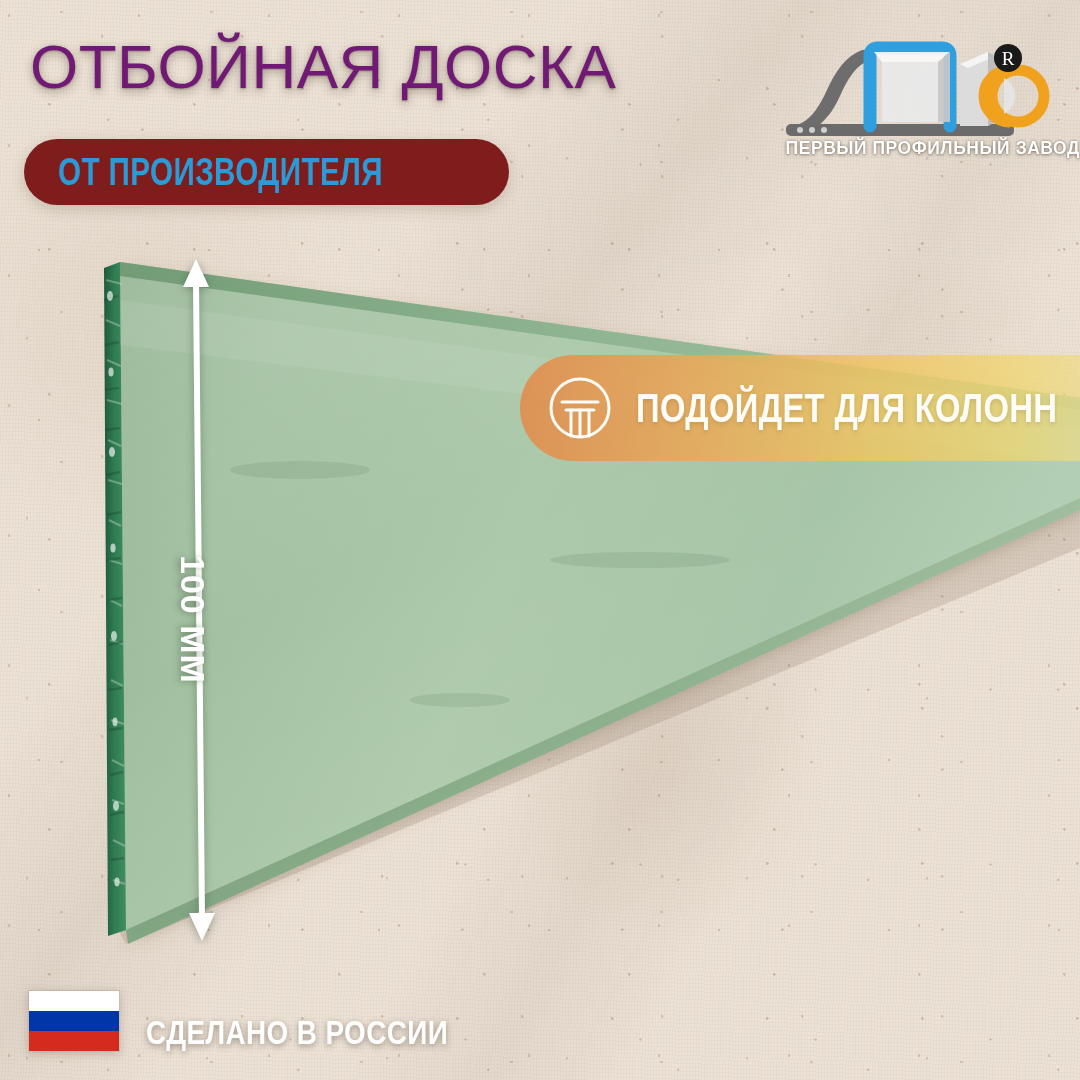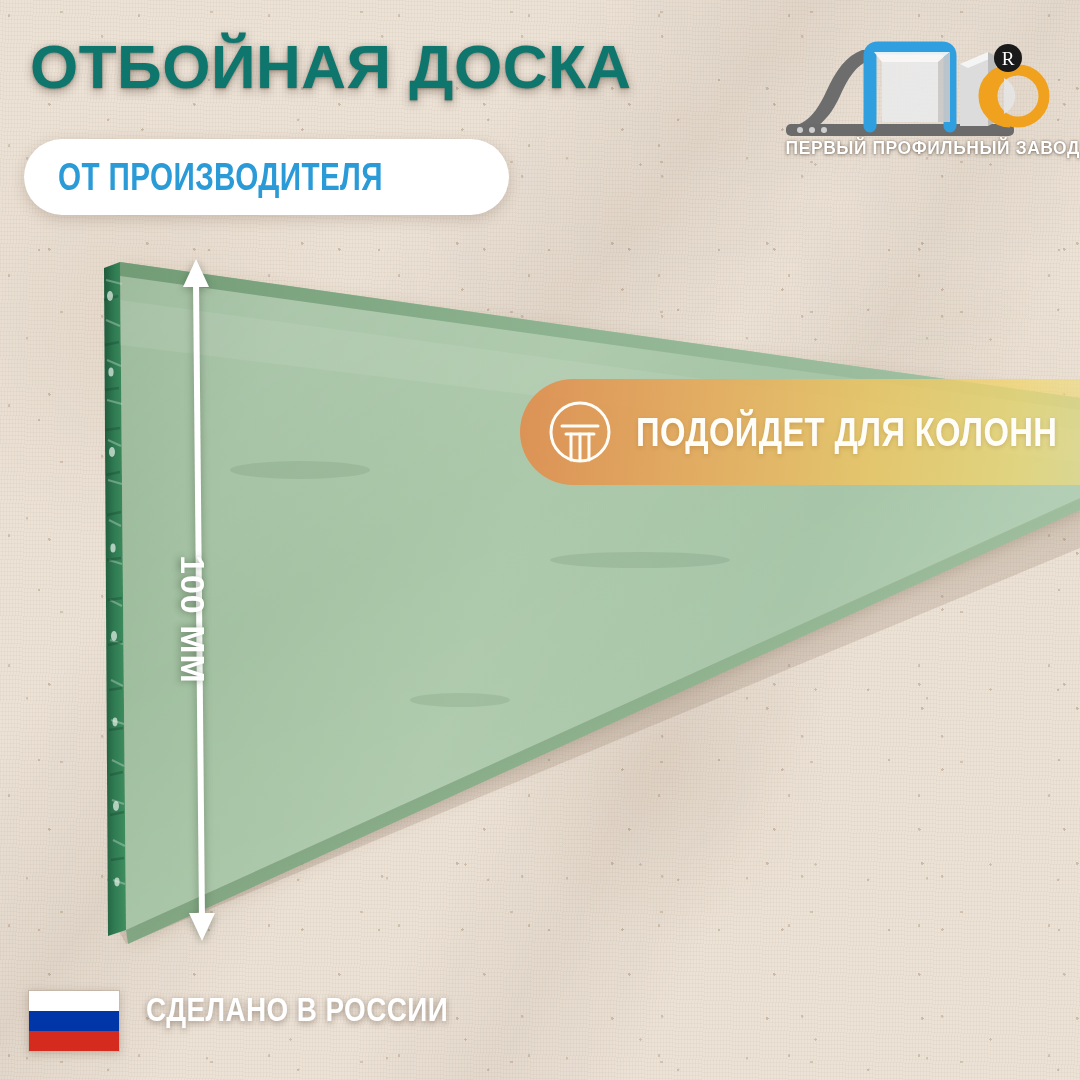--- a/index.html
+++ b/index.html
@@ -58,30 +58,30 @@
     mix-blend-mode:multiply; opacity:.9;
   }
 
   
   .board-wrap{ position:absolute; left:0; top:0; width:1080px; height:1080px; pointer-events:none; }
   .board-svg{ position:absolute; left:0; top:0; }
 
   
   .headline{
     position:absolute; left:30px; top:36px;
-    font-size:62px; line-height:1; font-weight:700;
-    letter-spacing:.5px; color:#0f766e;
+    font-size:62px; line-height:1; font-weight:400;
+    letter-spacing:.5px; color:#701a75;
     text-shadow:0 3px 10px rgba(70,55,40,.45), 0 1px 2px rgba(70,55,40,.35);
     white-space:nowrap;
   }
   .pill{
     position:absolute; left:24px; top:139px;
-    height:76px; padding:0 34px;
+    height:66px; padding:0 34px;
     display:flex; align-items:center;
-    background:#ffffff; border-radius:40px;
+    background:#7f1d1d; border-radius:40px;
     box-shadow:0 4px 14px rgba(90,70,50,.22);
   }
   .pill-text{
     font-size:38px; font-weight:700; color:#2b9bd8;
     letter-spacing:.5px;
     transform:scaleX(.78); transform-origin:left center;
     white-space:nowrap;
   }
 
   
@@ -101,21 +101,21 @@
   .dim-label{
     position:absolute; left:62px; top:300px;
     font-size:34px; font-weight:700; color:#ffffff;
     letter-spacing:1px;
     transform:rotate(90deg); transform-origin:left top;
     text-shadow:0 2px 7px rgba(40,60,35,.45);
     white-space:nowrap;
   }
 
   
-  .badges{ position:absolute; left:520px; top:355px; width:560px;margin-top:24px; }
+  .badges{ position:absolute; left:520px; top:355px; width:560px; }
   .badge{
     position:relative;
     height:106px; margin-bottom:48px;
     display:flex; align-items:center;
     border-top-left-radius:53px; border-bottom-left-radius:53px;
     background:linear-gradient(95deg,
         rgba(226,138,74,.88) 0%,
         rgba(234,166,86,.86) 30%,
         rgba(240,197,96,.82) 62%,
         rgba(241,214,110,.74) 88%,
@@ -127,21 +127,21 @@
   .badge-icon svg{ display:block; width:76px; height:76px; }
   .badge-text{
     font-size:41px; font-weight:700; color:#fffdf7;
     letter-spacing:.4px;
     transform:scaleX(.80); transform-origin:left center;
     white-space:nowrap;
     text-shadow:0 2px 5px rgba(120,80,30,.22);
   }
 
   
-  .madein{ position:absolute; left:28px; bottom:28px; display:flex; align-items:flex-start; }
+  .madein{ position:absolute; left:28px; bottom:28px; display:flex; align-items:flex-end; }
   .flag{
     width:92px; height:62px; flex:0 0 auto;
     border:1px solid rgba(120,100,80,.25);
     box-shadow:0 2px 8px rgba(90,70,50,.25);
     overflow:hidden; display:flex; flex-direction:column;
   }
   .flag span{ display:block; width:100%; height:33.34%; }
   .madein-text{
     margin-left:26px;
     font-size:34px; font-weight:700; color:#ffffff;

